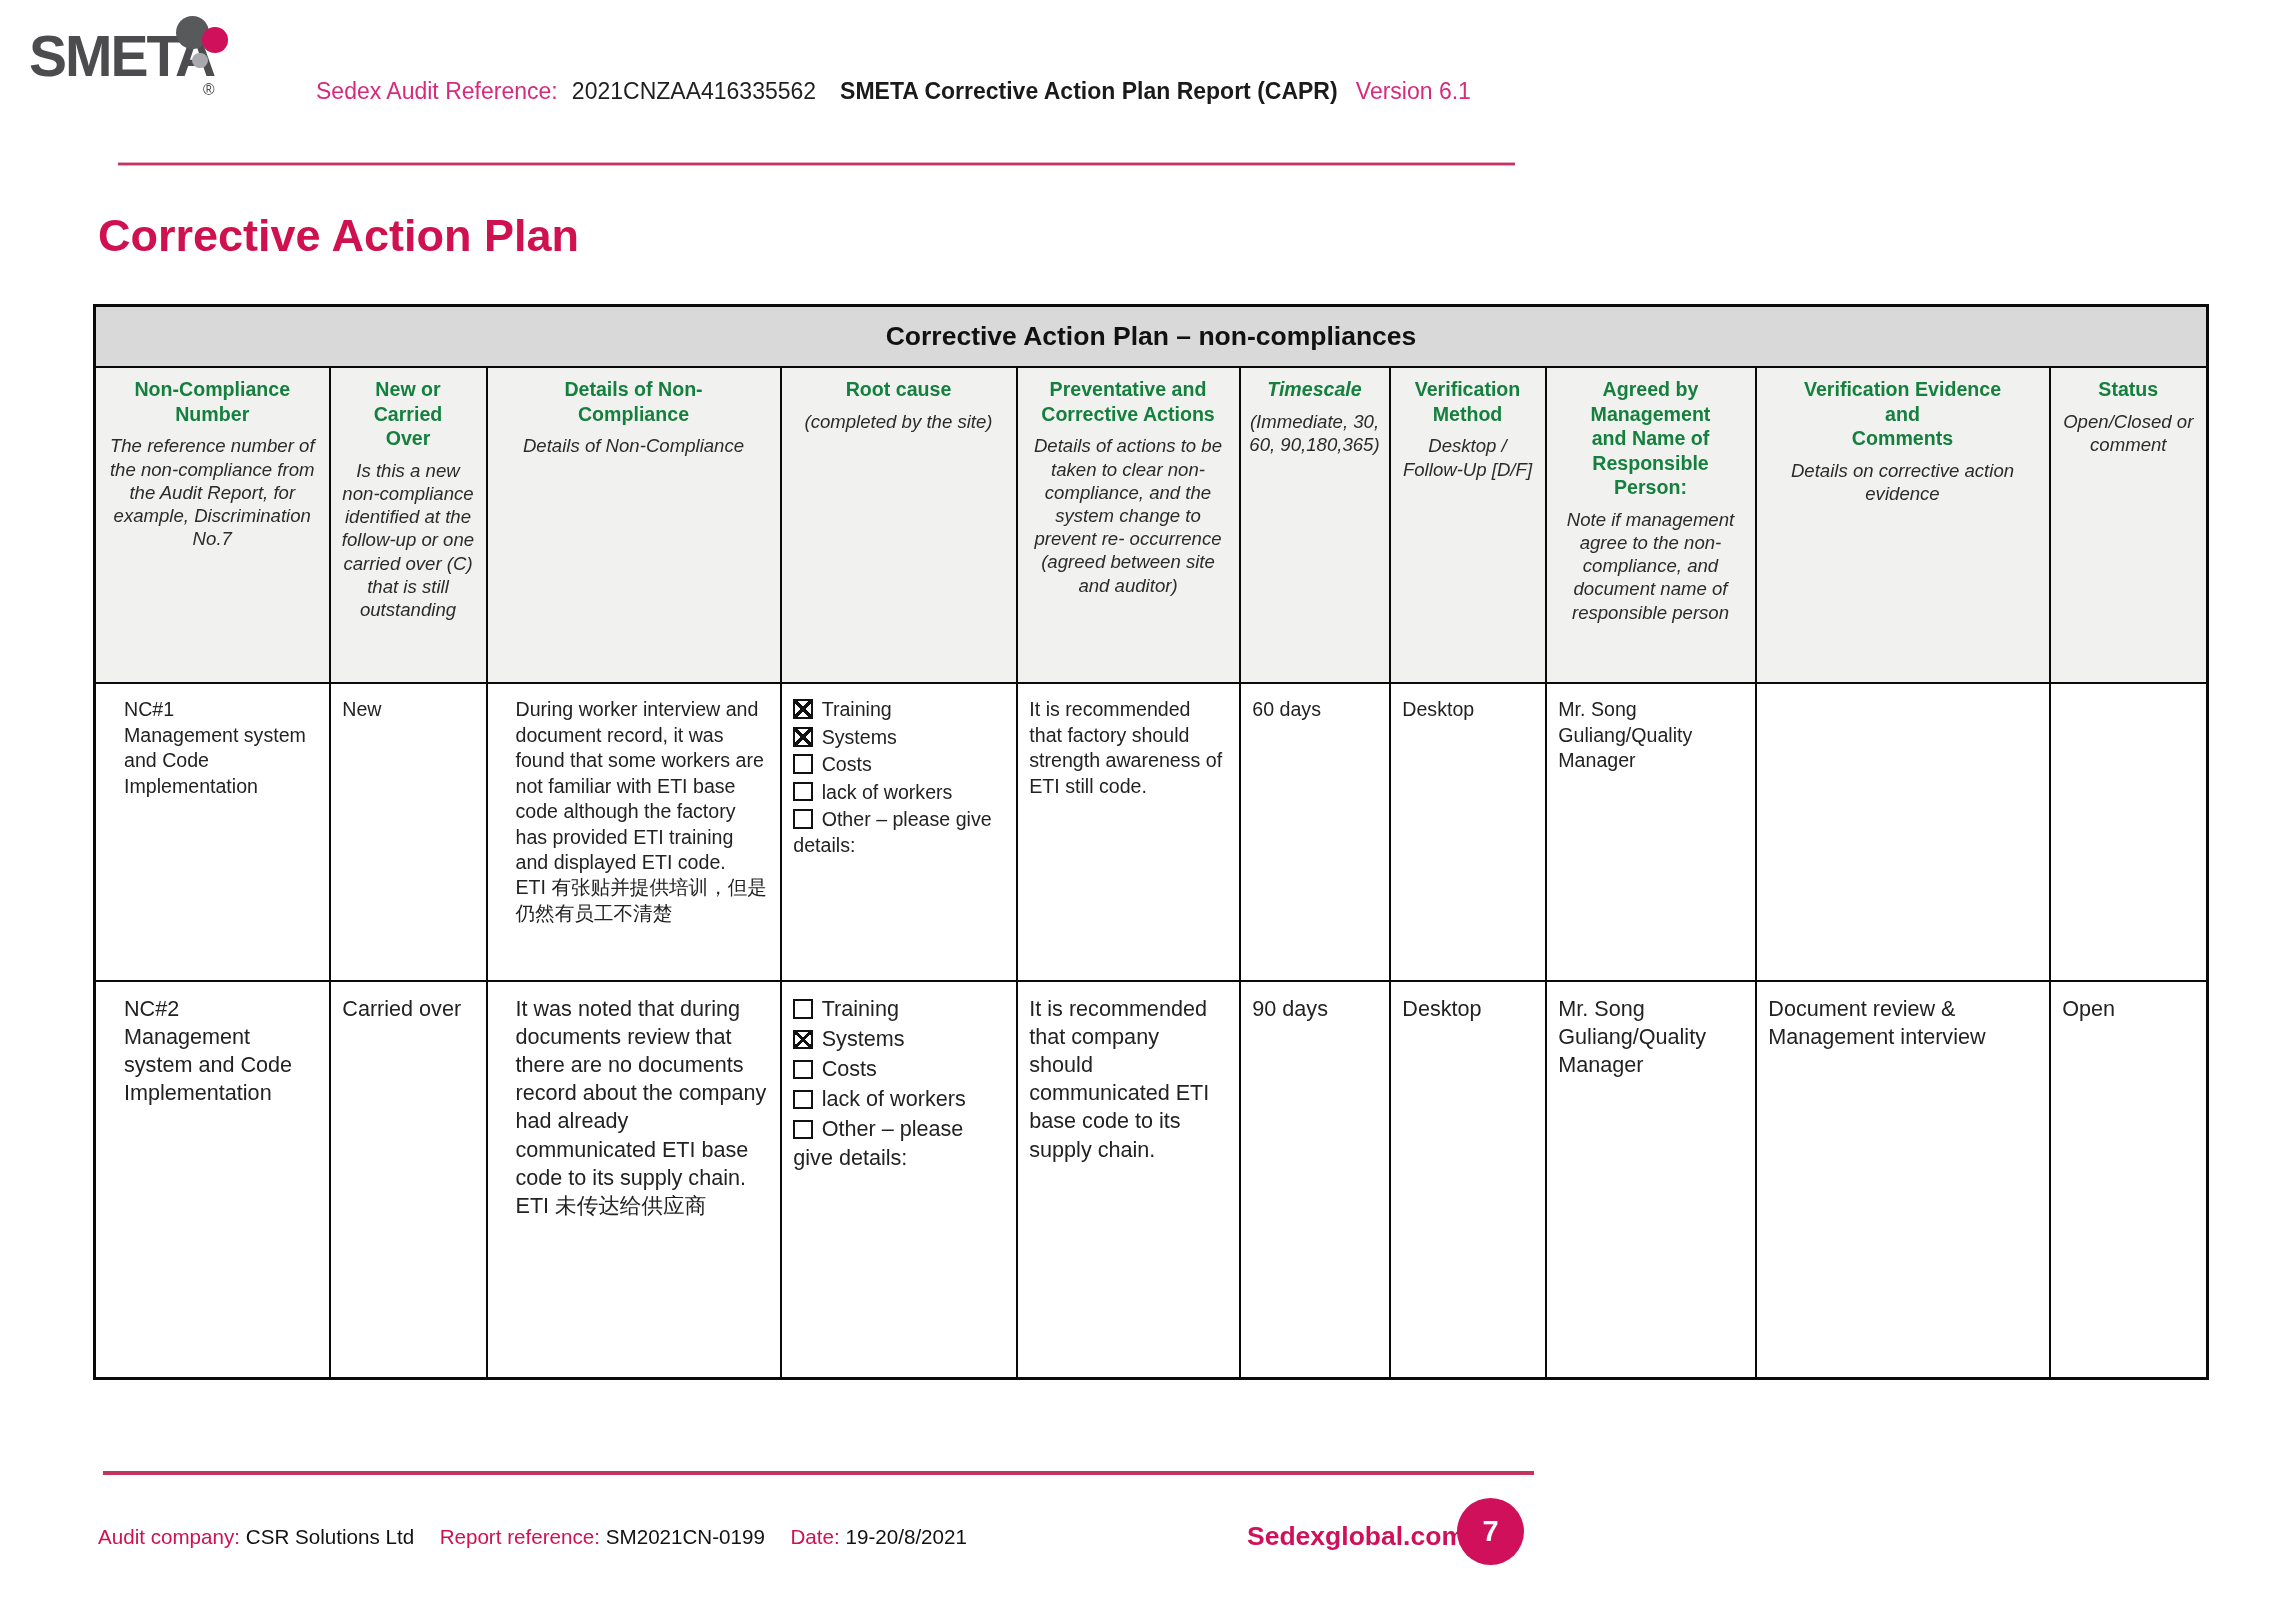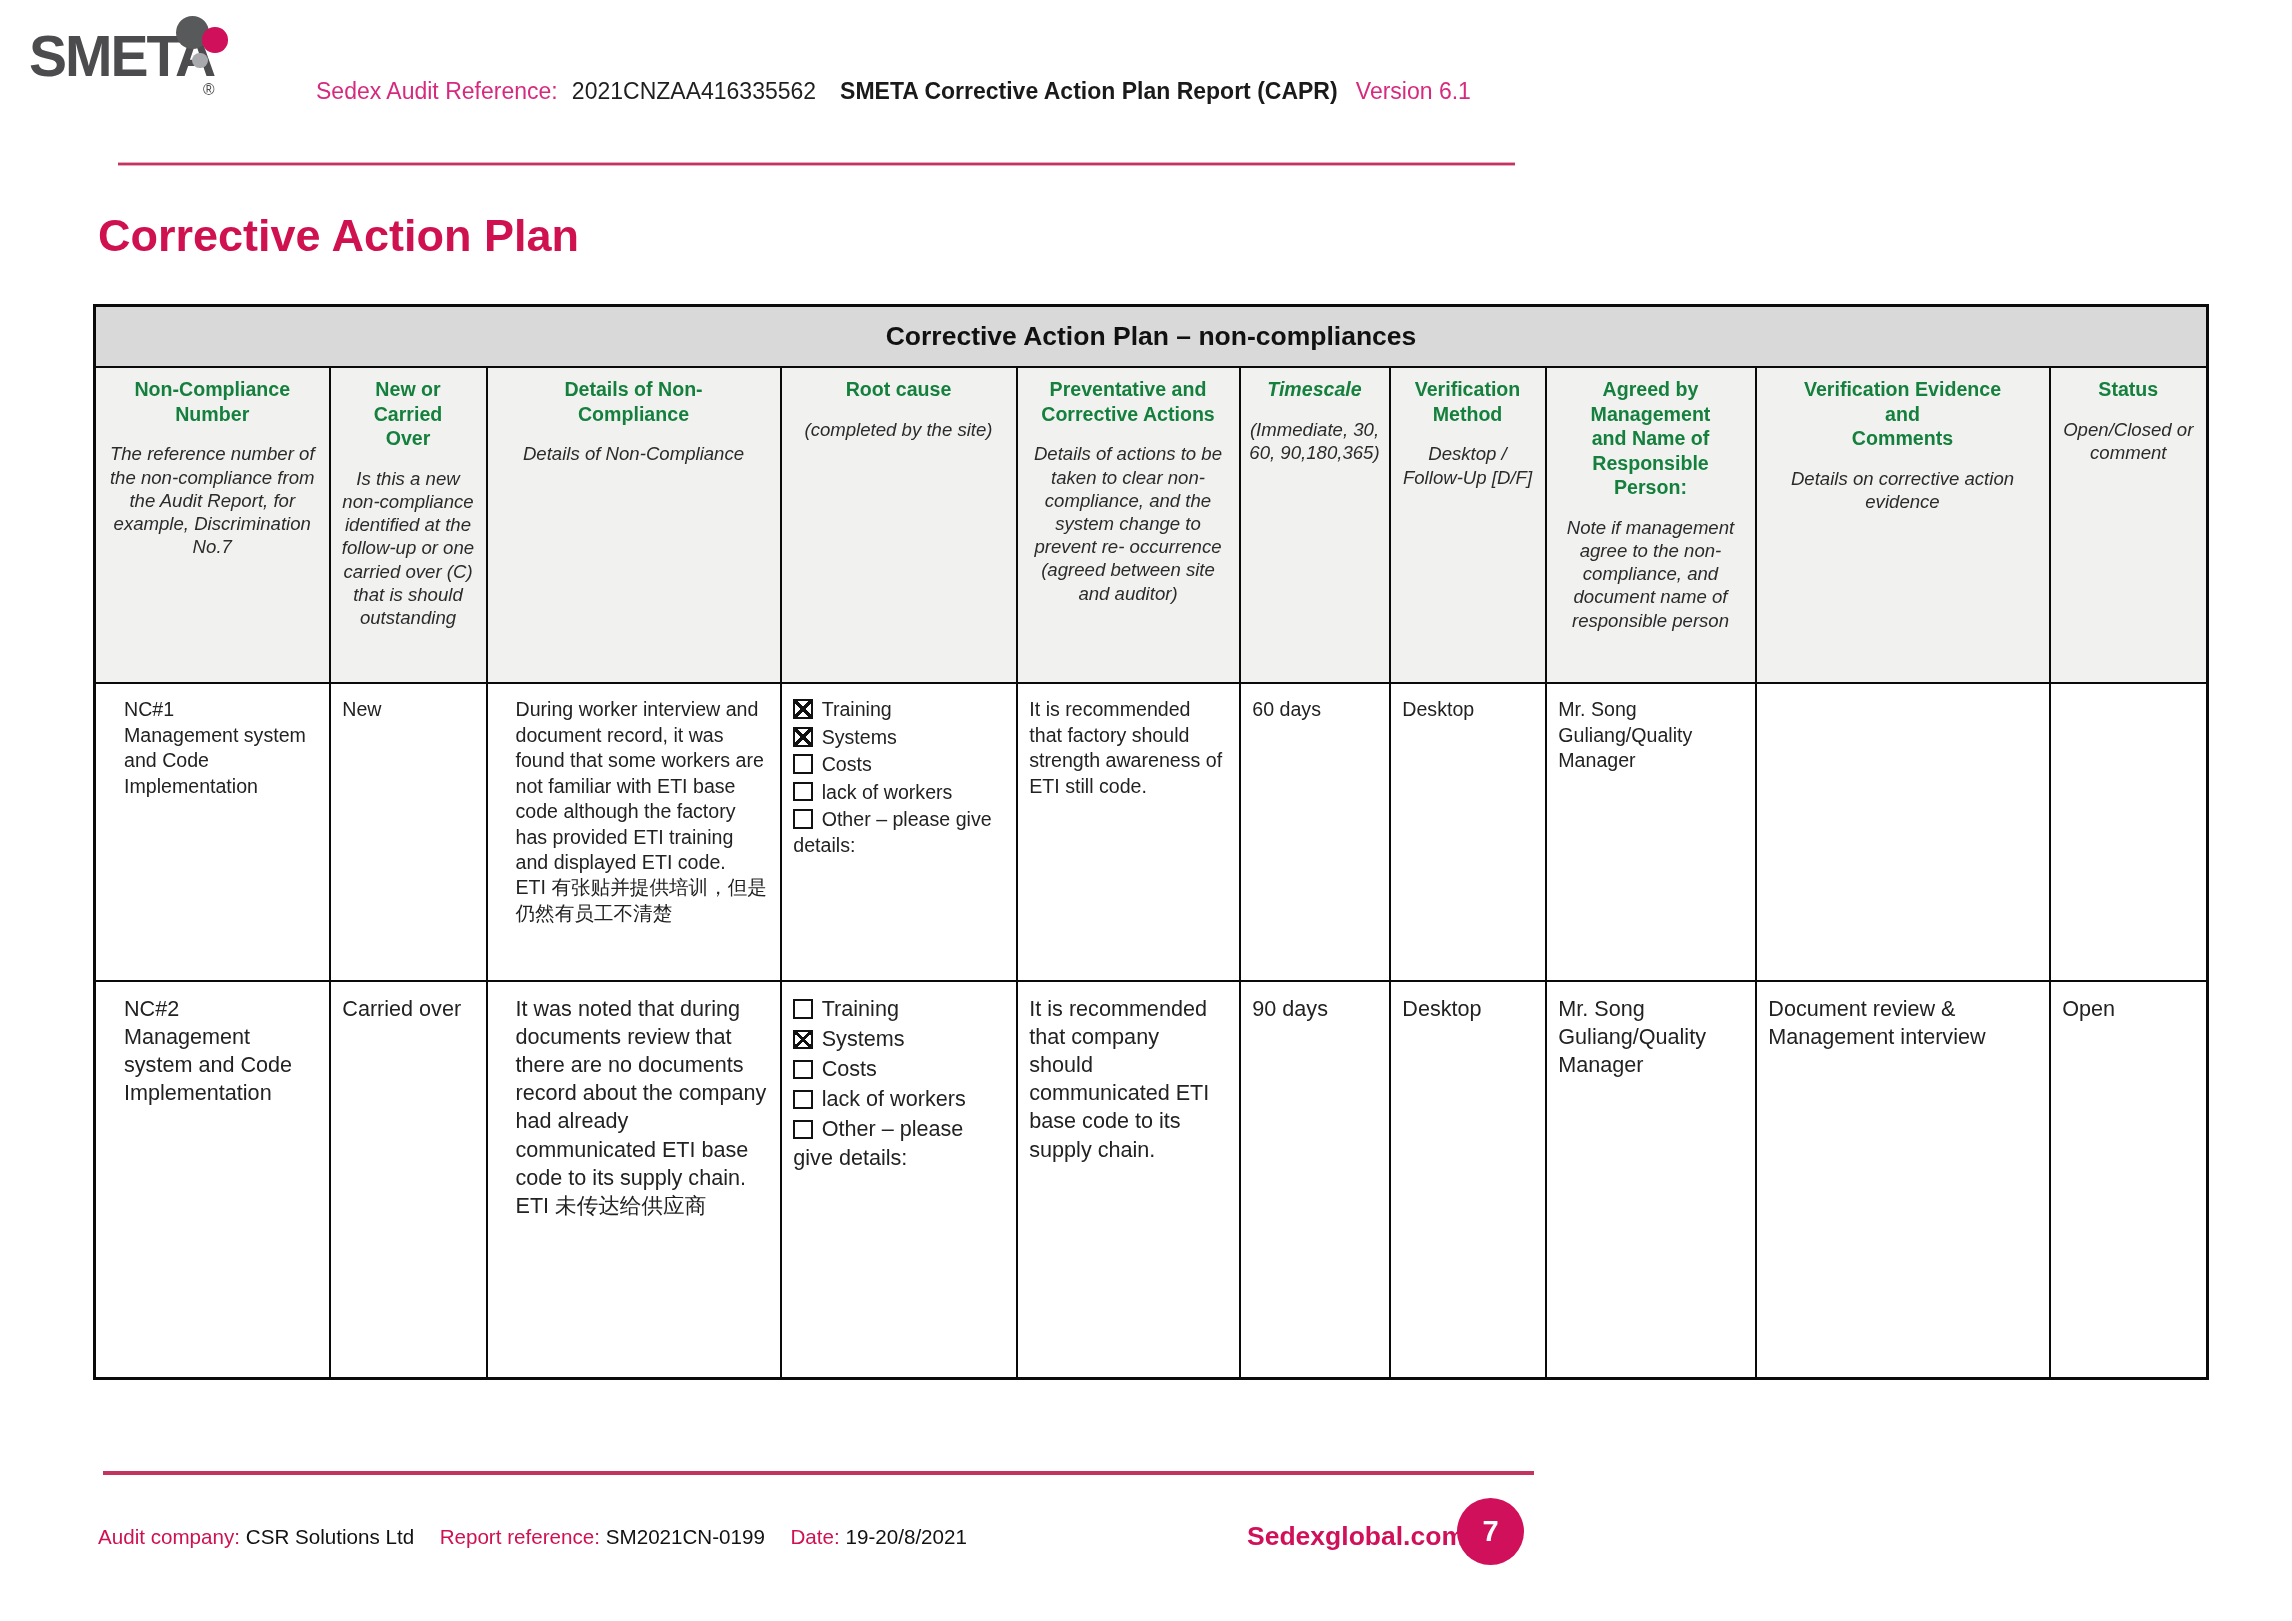--- a/index.html
+++ b/index.html
@@ -29,21 +29,21 @@
   
   .cap-table { position:absolute; left:93px; top:304px; width:2113px; border-collapse:collapse; table-layout:fixed; }
   .cap-table th, .cap-table td { border:2.9px solid #0a0a0a; vertical-align:top; }
   .cap-table { border:3.9px solid #0a0a0a; }
 
   .title-row th { height:61px; background:#d9d9d9; text-align:center; vertical-align:middle; font-size:26.5px; font-weight:bold; color:#111; }
 
   .head-row th { background:#f1f1f0; height:316px; padding:9.8px 7.8px; text-align:center; font-weight:normal; }
   .h-label { font-size:19.6px; font-weight:bold; color:#15803d; white-space:pre-line; line-height:1.25; }
   .h-label.ital { font-style:italic; }
-  .h-desc { font-size:18.6px; font-style:italic; color:#2b2b2b; margin-top:16px; line-height:1.25; }
+  .h-desc { font-size:18.6px; font-style:italic; color:#2b2b2b; margin-top:8px; line-height:1.25; }
 
   .data-row td { background:#ffffff; padding:13.7px 11.8px; font-size:19.6px; line-height:1.3; color:#222; text-align:left; }
   .data-row.row1 td { height:298px; }
   .data-row.row2 td { height:398px; font-size:21.6px; }
   td.pre { white-space:pre-line;padding-left:28px; }
 
   
   .cb-cell { }
   .cb-item { margin-bottom:2px; }
   .cb-box { display:inline-block; width:19.6px; height:19.6px; border:2px solid #111; margin-right:8.8px; vertical-align:-2.9px; background:#fff; }
@@ -106,21 +106,21 @@
       <tr class="head-row">
         <th>
           <div class="h-label">Non-Compliance
 Number</div>
           <div class="h-desc">The reference number of the non-compliance from the Audit Report, for example, Discrimination No.7</div>
         </th>
         <th>
           <div class="h-label">New or
 Carried
 Over</div>
-          <div class="h-desc">Is this a new non-compliance identified at the follow-up or one carried over (C) that is should outstanding</div>
+          <div class="h-desc">Is this a new non-compliance identified at the follow-up or one carried over (C) that is still outstanding</div>
         </th>
         <th>
           <div class="h-label">Details of Non-
 Compliance</div>
           <div class="h-desc">Details of Non-Compliance</div>
         </th>
         <th>
           <div class="h-label">Root cause</div>
           <div class="h-desc">(completed by the site)</div>
         </th>

